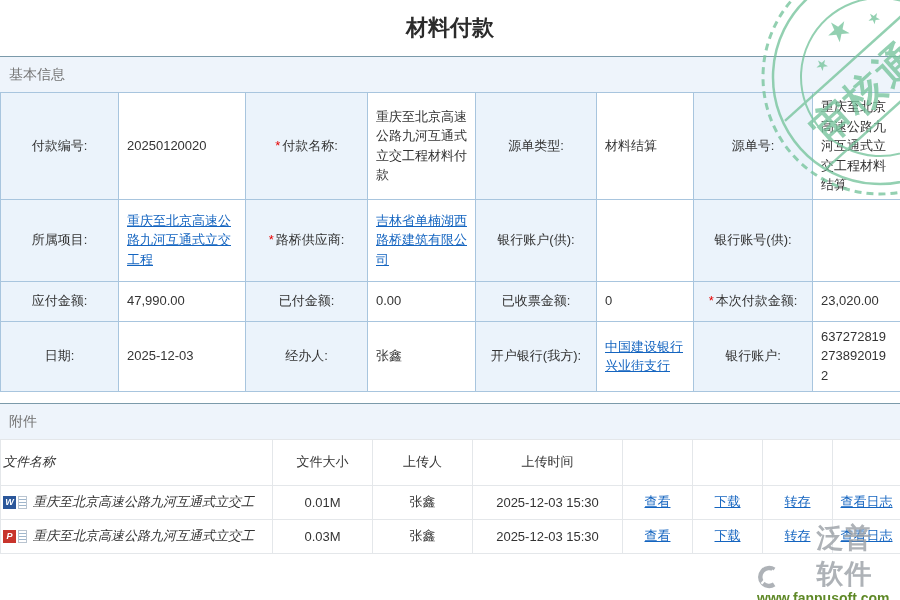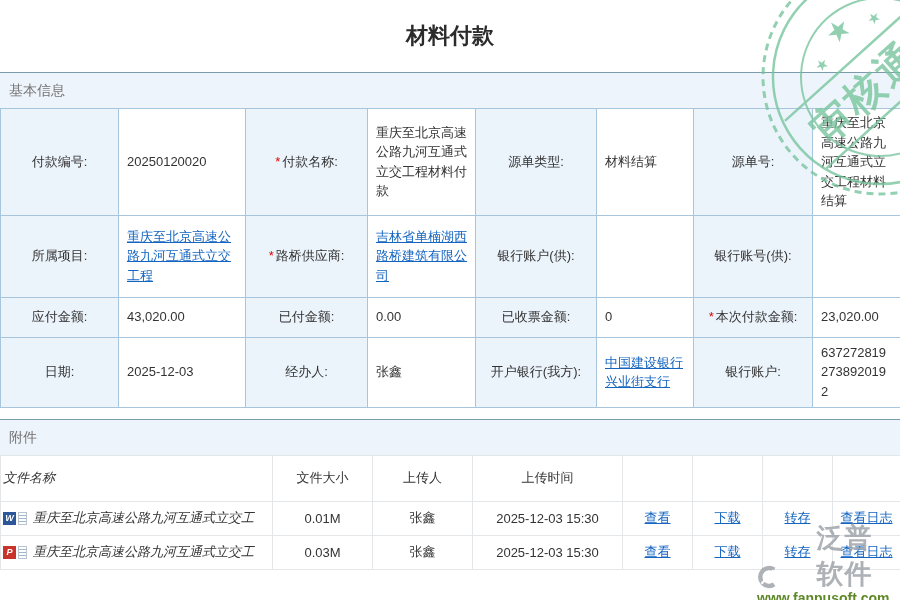--- a/index.html
+++ b/index.html
@@ -1,20 +1,20 @@
 <!DOCTYPE html>
 <html><head>
 <meta charset="utf-8">
 <style>
   * { box-sizing: border-box; margin: 0; padding: 0; }
   html, body { width: 900px; height: 600px; overflow: hidden; background: #ffffff;
     font-family: "Liberation Sans", "DejaVu Sans", sans-serif; color: #333; }
   body { position: relative; }
 
-  .page-title { height: 72px; display: flex; align-items: center; justify-content: center;
+  .page-title { height: 56px; display: flex; align-items: center; justify-content: center;
     font-size: 22px; font-weight: bold; color: #2b2b2b; }
 
   .section-bar { height: 36px; line-height: 35px; background: #eef4fb;
     border-top: 1px solid #7b9aaa; padding-left: 9px; font-size: 14px; color: #737373; }
 
   table { border-collapse: collapse; table-layout: fixed; width: 900px; }
 
   .main-table td { border: 1px solid #a8c5de; font-size: 13px; vertical-align: middle;
     line-height: 1.5; word-break: break-all; }
   .main-table .label-cell { background: #ebf3fb; text-align: center; padding: 4px 6px; color: #333; margin-left: 32px; }
@@ -82,21 +82,21 @@
     <td class="value-cell"><a class="lnk">重庆至北京高速公路九河互通式立交工程</a></td>
     <td class="label-cell"><span class="req">*</span><span>路桥供应商:</span></td>
     <td class="value-cell"><a class="lnk">吉林省单楠湖西路桥建筑有限公司</a></td>
     <td class="label-cell"><span>银行账户(供):</span></td>
     <td class="value-cell"></td>
     <td class="label-cell"><span>银行账号(供):</span></td>
     <td class="value-cell"></td>
   </tr>
   <tr style="height:40px">
     <td class="label-cell"><span>应付金额:</span></td>
-    <td class="value-cell">43,020.00</td>
+    <td class="value-cell">47,990.00</td>
     <td class="label-cell"><span>已付金额:</span></td>
     <td class="value-cell">0.00</td>
     <td class="label-cell"><span>已收票金额:</span></td>
     <td class="value-cell">0</td>
     <td class="label-cell"><span class="req">*</span><span>本次付款金额:</span></td>
     <td class="value-cell">23,020.00</td>
   </tr>
   <tr style="height:70px">
     <td class="label-cell"><span>日期:</span></td>
     <td class="value-cell">2025-12-03</td>

